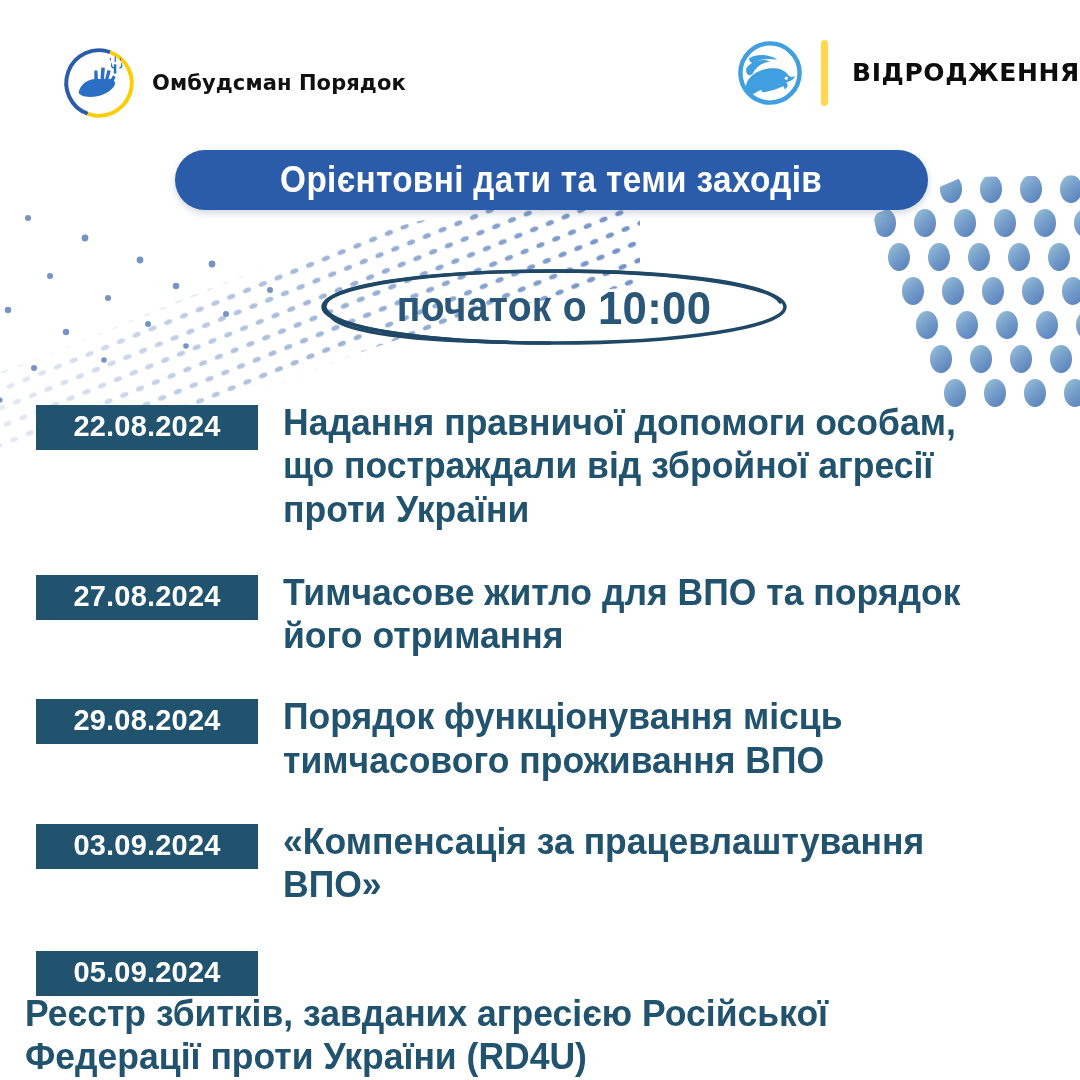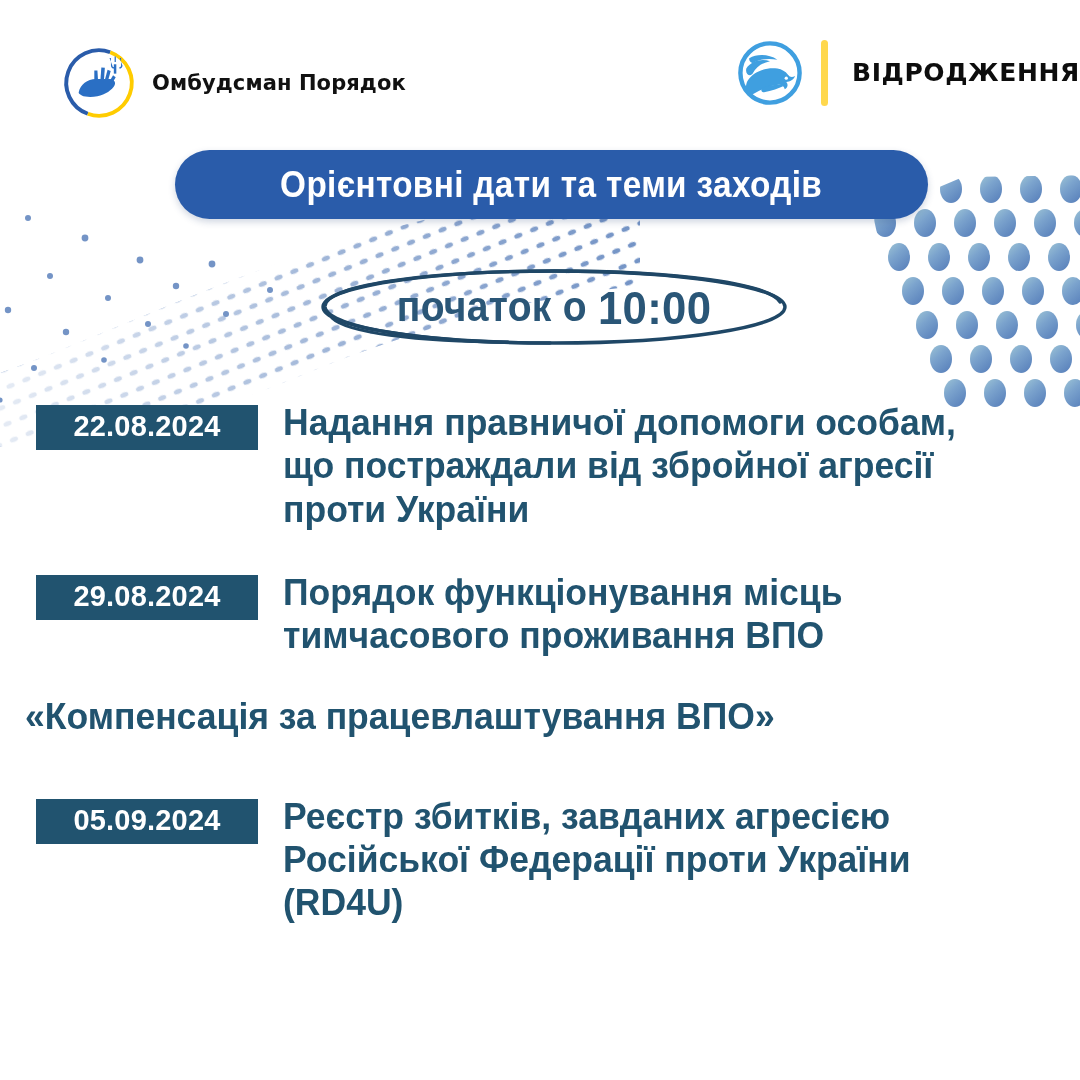--- a/index.html
+++ b/index.html
@@ -73,21 +73,21 @@
     font-weight: 700;
     color: #0d0d0d;
     letter-spacing: .6px;
     white-space: nowrap;
   }
 
   
   #title-banner {
     position: absolute;
     left: 175px; top: 150px;
-    width: 753px; height: 69px;
+    width: 753px; height: 60px;
     background: #2a5caa;
     border-radius: 36px;
     display: flex;
     align-items: center;
     justify-content: center;
     box-shadow: 0 3px 7px rgba(40,70,120,.22);
   }
   #title-banner-text {
     color: #ffffff;
     font-family: "Liberation Sans Narrow", "Liberation Sans", sans-serif;
@@ -157,21 +157,21 @@
     font-weight: 700;
     line-height: 1.17;
     letter-spacing: 0;
     transform: scaleX(.96);
     transform-origin: left center;
     margin-top: -4px;
   }
   
   #schedule .sched-row:nth-child(1) { margin-bottom: 44px; }
   #schedule .sched-row:nth-child(2) { margin-bottom: 42px; }
-  #schedule .sched-row:nth-child(3) { margin-bottom: 60px; gap: 40px; }
+  #schedule .sched-row:nth-child(3) { margin-bottom: 42px; }
   #schedule .sched-row:nth-child(4) { margin-bottom: 44px; }
   #schedule .sched-row:nth-child(5) { margin-bottom: 0; flex-direction: column; }
 </style>
 </head>
 <body>
 
 <div id="poster">
 
   <svg class="deco" id="deco-left-wave" viewBox="0 0 660 260" xmlns="http://www.w3.org/2000/svg" aria-hidden="true">
     <defs>
@@ -355,27 +355,32 @@
     </div>
   </div>
 
   <div id="schedule">
 
     <div class="sched-row">
       <div class="date-badge">22.08.2024</div>
       <div class="sched-topic">Надання правничої допомоги особам, що постраждали від збройної агресії проти України</div>
     </div>
 
+    <div class="sched-row">
+      <div class="date-badge">27.08.2024</div>
+      <div class="sched-topic">Тимчасове житло для ВПО та порядок його отримання</div>
+    </div>
 
     <div class="sched-row">
       <div class="date-badge">29.08.2024</div>
       <div class="sched-topic">Порядок функціонування місць тимчасового проживання ВПО</div>
     </div>
 
     <div class="sched-row">
+      <div class="date-badge">03.09.2024</div>
       <div class="sched-topic">«Компенсація за працевлаштування ВПО»</div>
     </div>
 
     <div class="sched-row">
       <div class="date-badge">05.09.2024</div>
       <div class="sched-topic">Реєстр збитків, завданих агресією Російської Федерації проти України (RD4U)</div>
     </div>
 
   </div>
 

